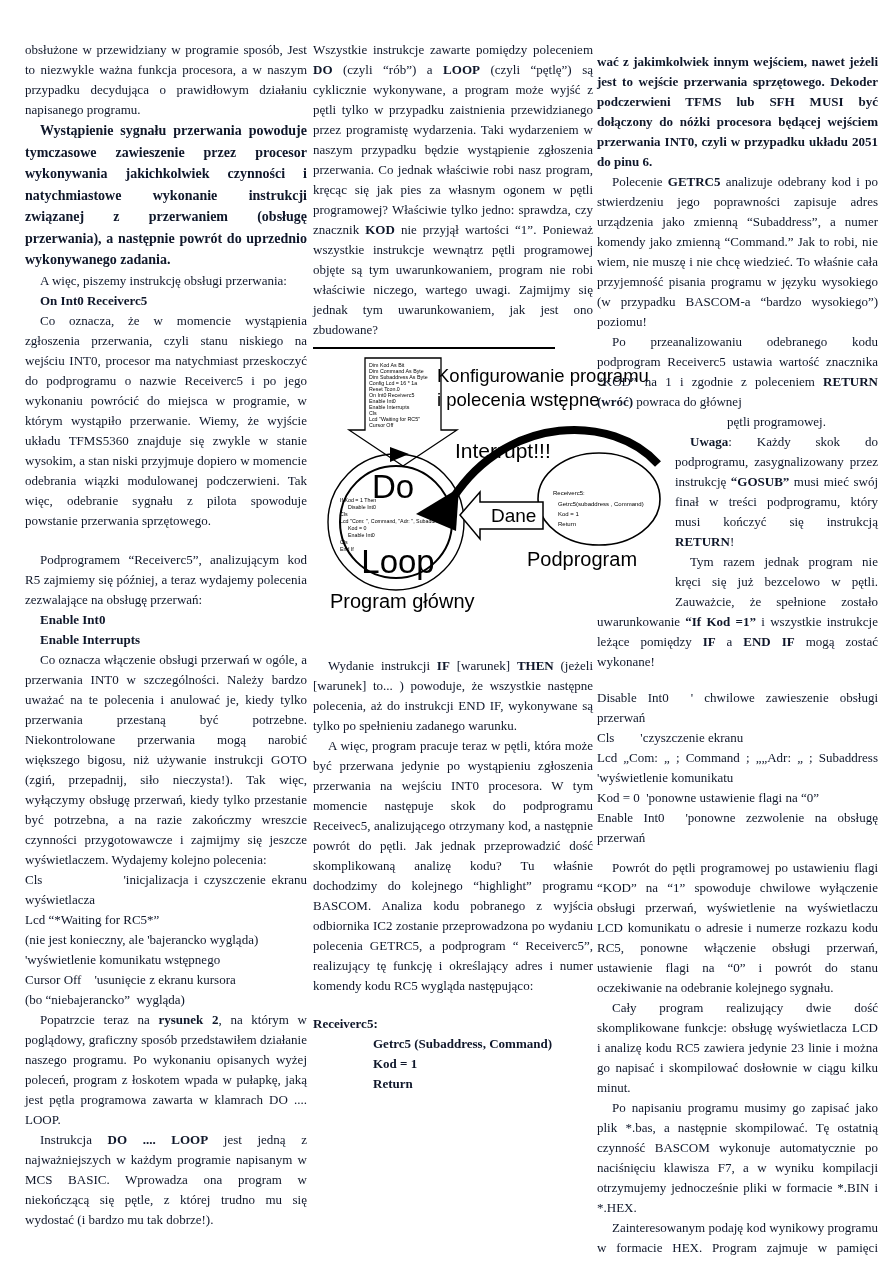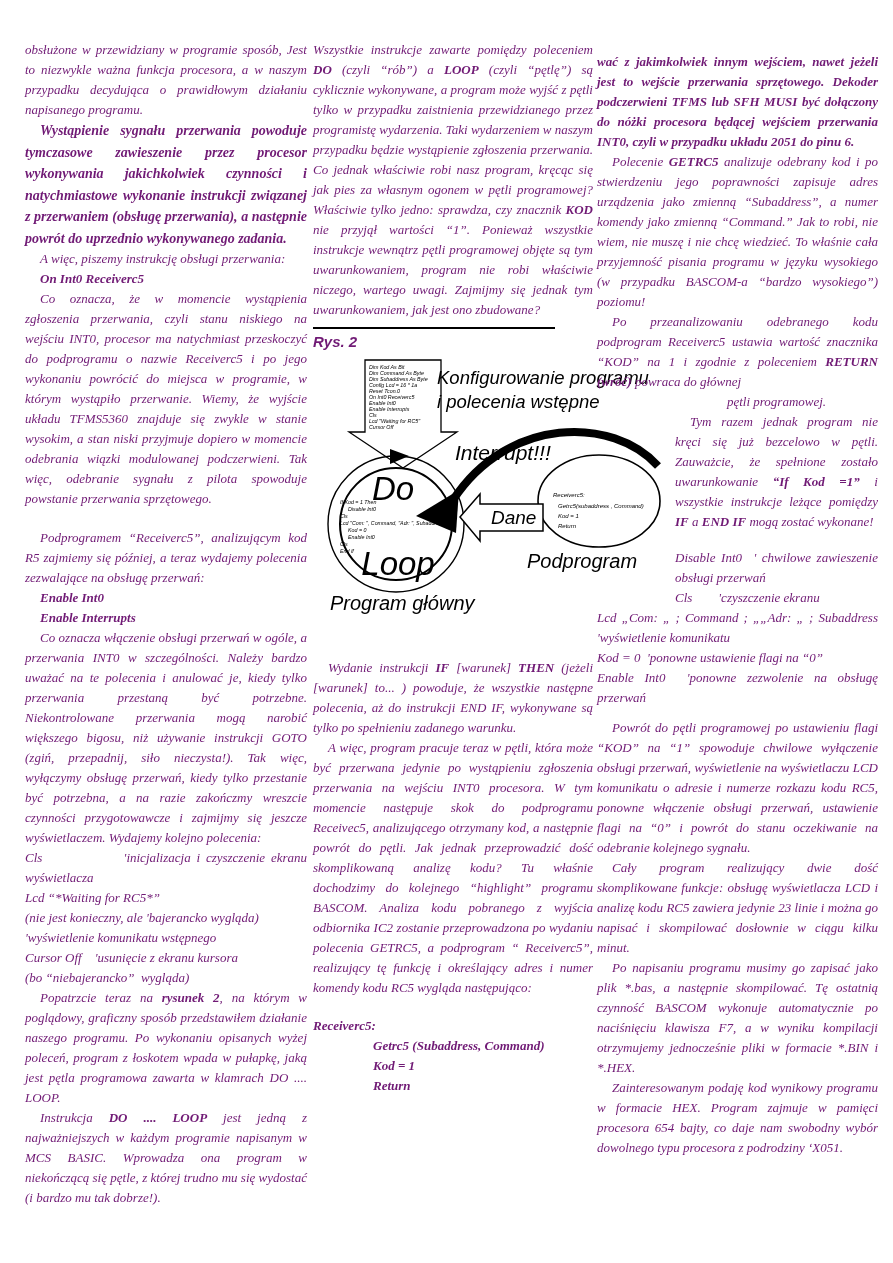--- a/index.html
+++ b/index.html
@@ -1,17 +1,17 @@
 <!DOCTYPE html>
 <html lang="pl"><head>
 <meta charset="utf-8">
 <style>
   html,body{margin:0;padding:0;background:#e8e8e8;}
-  #page{position:relative;width:893px;height:1263px;background:#ffffff;color:#701a75;
-        font-family:"Liberation Serif", serif;overflow:hidden;font-style:italic;}
+  #page{position:relative;width:893px;height:1263px;background:#ffffff;color:#0f172a;
+        font-family:"Liberation Serif", serif;overflow:hidden;}
   .col{position:absolute;top:40px;font-size:13px;line-height:20px;text-align:justify;}
   #col1{left:25px;width:282px;}
   #col2{left:313px;width:280px;}
   #col3{left:597px;width:281px;}
   p{margin:0;}
   .ind{text-indent:15px;}
   .gap{margin-top:19px;}
   .cmd{font-weight:bold;text-indent:15px;text-align:left;}
   .lead-bold{font-weight:bold;font-size:14px;line-height:21.5px;}
   .bold{font-weight:bold;margin-top:12px;}
@@ -56,21 +56,20 @@
     <div class="codeline">'wyświetlenie komunikatu wstępnego</div>
     <div class="codeline">Cursor Off    'usunięcie z ekranu kursora</div>
     <div class="codeline">(bo “niebajerancko”  wygląda)</div>
     <p class="ind"><span>Popatrzcie teraz na </span><b>rysunek 2</b><span>, na którym w poglądowy, graficzny sposób przedstawiłem działanie naszego programu. Po wykonaniu opisanych wyżej poleceń, program z łoskotem wpada w pułapkę, jaką jest pętla programowa zawarta w klamrach  DO .... LOOP.</span></p>
     <p class="ind"><span>Instrukcja </span><b>DO .... LOOP</b><span> jest jedną z najważniejszych w każdym programie napisanym w MCS BASIC. Wprowadza ona program w niekończącą się pętle, z której trudno mu się wydostać (i bardzo mu tak dobrze!).</span></p>
   </div>
 
   <div class="col" id="col2">
     <p><span>Wszystkie instrukcje zawarte pomiędzy poleceniem </span><b>DO</b><span> (czyli “rób”) a </span><b>LOOP</b><span> (czyli “pętlę”) są cyklicznie wykonywane, a program może wyjść z pętli tylko w przypadku zaistnienia przewidzianego przez programistę wydarzenia. Taki wydarzeniem w naszym przypadku będzie wystąpienie zgłoszenia przerwania. Co jednak właściwie robi nasz program, kręcąc się jak pies za własnym ogonem w pętli programowej? Właściwie tylko jedno: sprawdza, czy znacznik </span><b>KOD</b><span> nie przyjął wartości “1”. Ponieważ wszystkie instrukcje wewnątrz pętli programowej objęte są tym uwarunkowaniem, program nie robi właściwie niczego, wartego uwagi. Zajmijmy się jednak tym uwarunkowaniem, jak jest ono zbudowane?</span></p>
     <hr class="rys-rule">
-    <div class="rys-label">Rys. 2</div>
 
     <div class="figure">
       <svg width="440" height="300" viewBox="0 0 440 300">
 
         <path d="M52,6 H128 V78 H144 L90,114 L36,78 H52 Z" fill="#ffffff" stroke="#000" stroke-width="1.3"></path>
         <text class="tcode" x="56" y="14.5">Dim Kod As Bit</text>
         <text class="tcode" x="56" y="20.5">Dim Command As Byte</text>
         <text class="tcode" x="56" y="26.5">Dim Subaddress As Byte</text>
         <text class="tcode" x="56" y="32.5">Config Lcd = 16 * 1a</text>
         <text class="tcode" x="56" y="38.5">Reset Tcon.0</text>
@@ -128,20 +127,21 @@
     </div>
   </div>
 
   <div class="col" id="col3">
     <p class="bold">wać z jakimkolwiek innym wejściem, nawet jeżeli jest to wejście przerwania sprzętowego. Dekoder podczerwieni TFMS lub SFH MUSI być dołączony do nóżki procesora będącej wejściem przerwania INT0, czyli w przypadku układu 2051 do pinu 6.</p>
     <p class="ind"><span>Polecenie </span><b>GETRC5</b><span> analizuje odebrany kod i po stwierdzeniu jego poprawności zapisuje adres urządzenia jako zmienną “Subaddress”, a numer komendy jako zmienną “Command.” Jak to robi, nie wiem, nie muszę  i nie chcę wiedzieć. To właśnie cała przyjemność pisania programu w języku wysokiego (w przypadku BASCOM-a “bardzo wysokiego”) poziomu!</span></p>
     <p class="ind"><span>Po przeanalizowaniu odebranego kodu podprogram Receiverc5 ustawia wartość znacznika “KOD” na 1 i zgodnie z poleceniem </span><b>RETURN (wróć)</b><span> powraca do głównej</span></p>
     <div class="wrapzone">
       <div class="spacer"></div>
       <p class="center">pętli programowej.</p>
+      <p class="ind"><b>Uwaga</b><span>: Każdy skok do podprogramu, zasygnalizowany przez instrukcję </span><b>“GOSUB”</b><span> musi mieć swój finał w treści podprogramu, który musi kończyć się instrukcją </span><b>RETURN</b><span>!</span></p>
       <p class="ind"><span>Tym razem jednak program nie kręci się już bezcelowo w pętli. Zauważcie, że spełnione zostało uwarunkowanie </span><b>“If Kod =1”</b><span> i wszystkie instrukcje leżące pomiędzy </span><b>IF</b><span> a </span><b>END IF</b><span> mogą zostać wykonane!</span></p>
     </div>
     <div class="c3code">
       <div class="codeline">Disable Int0  ' chwilowe zawieszenie obsługi przerwań</div>
       <div class="codeline">Cls        'czyszczenie ekranu</div>
       <div class="codeline">Lcd „Com: „ ; Command ; „„Adr: „ ; Subaddress      'wyświetlenie komunikatu</div>
       <div class="codeline">Kod = 0  'ponowne ustawienie flagi na “0”</div>
       <div class="codeline">Enable Int0  'ponowne zezwolenie na obsługę przerwań</div>
     </div>
     <p class="ind">Powrót do pętli programowej po ustawieniu flagi “KOD” na “1” spowoduje chwilowe wyłączenie obsługi przerwań, wyświetlenie na wyświetlaczu LCD komunikatu o adresie i numerze rozkazu kodu RC5, ponowne włączenie obsługi przerwań, ustawienie flagi na “0” i powrót do stanu oczekiwanie na odebranie kolejnego sygnału.</p>

